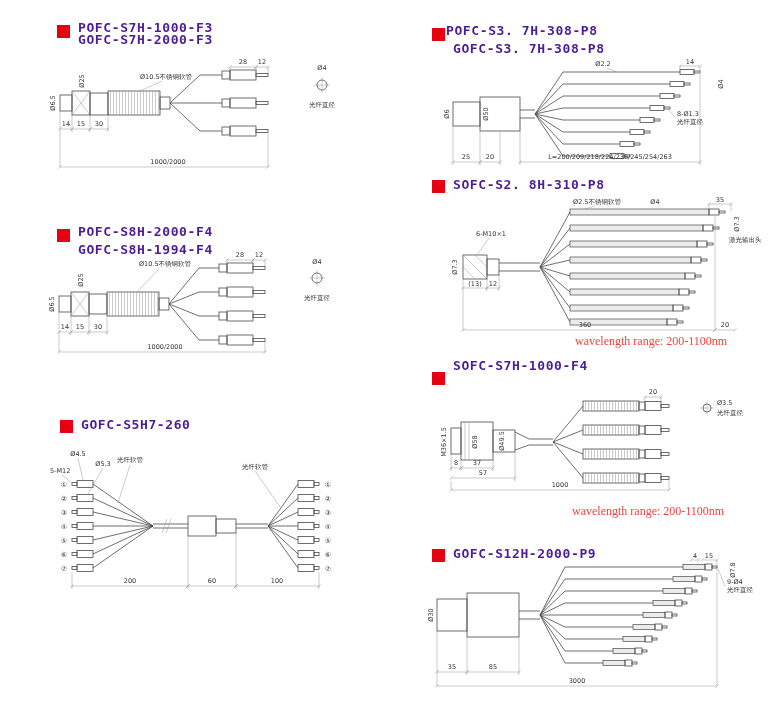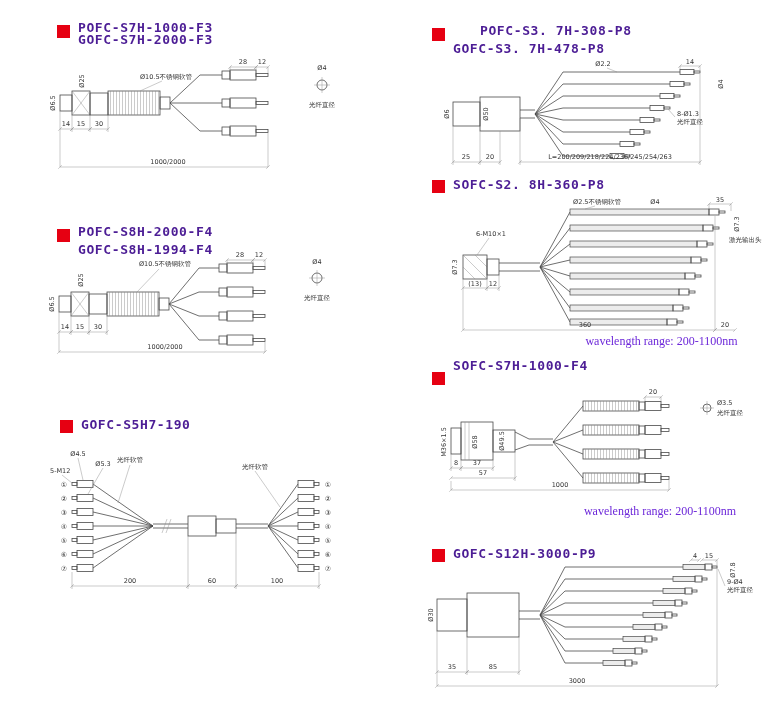--- a/index.html
+++ b/index.html
@@ -2,55 +2,55 @@
 <html style="--accent: #e60012;"><head>
 <meta charset="utf-8">
 <style>
   *{box-sizing:border-box}
   html,body{margin:0;padding:0}
   body{width:780px;height:706px;background:#ffffff;position:relative;overflow:hidden;
        font-family:"DejaVu Sans",sans-serif}
   .sq{position:absolute;width:13px;height:13px;background:var(--accent,#e60012)}
   .pt{position:absolute;font:700 13px/16px "DejaVu Sans Mono",monospace;color:#4c1d95;
       letter-spacing:.6px;white-space:nowrap}
-  .cap{position:absolute;font:12px/15px "Liberation Serif",serif;color:#6d28d9;
-       white-space:nowrap;text-align:center}
+  .cap{position:absolute;font:12px/15px "Liberation Serif",serif;color:#ef4444;
+       white-space:nowrap;text-align:left}
   svg.draw{position:absolute;overflow:visible}
   .ln{stroke:#4a4a4a;stroke-width:.8;fill:none}
   .hair{stroke:#8a8a8a;stroke-width:.45;fill:none}
   .fill2{fill:#ececec;stroke:#4a4a4a;stroke-width:.7}
   text.ann{font:6.5px "DejaVu Sans",sans-serif;fill:#333;stroke:none}
   text.num{font:7px "DejaVu Sans",sans-serif;fill:#333;stroke:none}
 </style>
 </head>
 <body>
 
 <div class="sq" style="left:57px;top:25px"></div>
 <div class="pt" style="left:78px;top:20px">POFC-S7H-1000-F3</div>
 <div class="pt" style="left:78px;top:32px">GOFC-S7H-2000-F3</div>
 
 <div class="sq" style="left:57px;top:229px"></div>
 <div class="pt" style="left:78px;top:224px">POFC-S8H-2000-F4</div>
 <div class="pt" style="left:78px;top:242px">GOFC-S8H-1994-F4</div>
 
 <div class="sq" style="left:60px;top:420px"></div>
-<div class="pt" style="left:81px;top:417px">GOFC-S5H7-190</div>
+<div class="pt" style="left:81px;top:417px">GOFC-S5H7-260</div>
 
 <div class="sq" style="left:432px;top:28px"></div>
-<div class="pt" style="left:480px;top:23px">POFC-S3. 7H-308-P8</div>
-<div class="pt" style="left:453px;top:41px">GOFC-S3. 7H-478-P8</div>
+<div class="pt" style="left:446px;top:23px">POFC-S3. 7H-308-P8</div>
+<div class="pt" style="left:453px;top:41px">GOFC-S3. 7H-308-P8</div>
 
 <div class="sq" style="left:432px;top:180px"></div>
-<div class="pt" style="left:453px;top:177px">SOFC-S2. 8H-360-P8</div>
+<div class="pt" style="left:453px;top:177px">SOFC-S2. 8H-310-P8</div>
 
 <div class="sq" style="left:432px;top:372px"></div>
 <div class="pt" style="left:453px;top:358px">SOFC-S7H-1000-F4</div>
 
 <div class="sq" style="left:432px;top:549px"></div>
-<div class="pt" style="left:453px;top:546px">GOFC-S12H-3000-P9</div>
+<div class="pt" style="left:453px;top:546px">GOFC-S12H-2000-P9</div>
 
 <div class="cap" style="left:575px;top:334px;width:173px">wavelength range:  200-1100nm</div>
 <div class="cap" style="left:572px;top:504px;width:176px">wavelength range:  200-1100nm</div>
 
 <svg class="draw" style="left:48px;top:55px" width="300" height="135" viewBox="0 0 300 135">
   <g id="g1">
       <rect x="12" y="40" width="12" height="16" class="ln"></rect>
       <rect x="24" y="36" width="18" height="24" class="ln"></rect>
       <line x1="24" y1="36" x2="42" y2="60" class="hair"></line>
       <line x1="24" y1="60" x2="42" y2="36" class="hair"></line>

